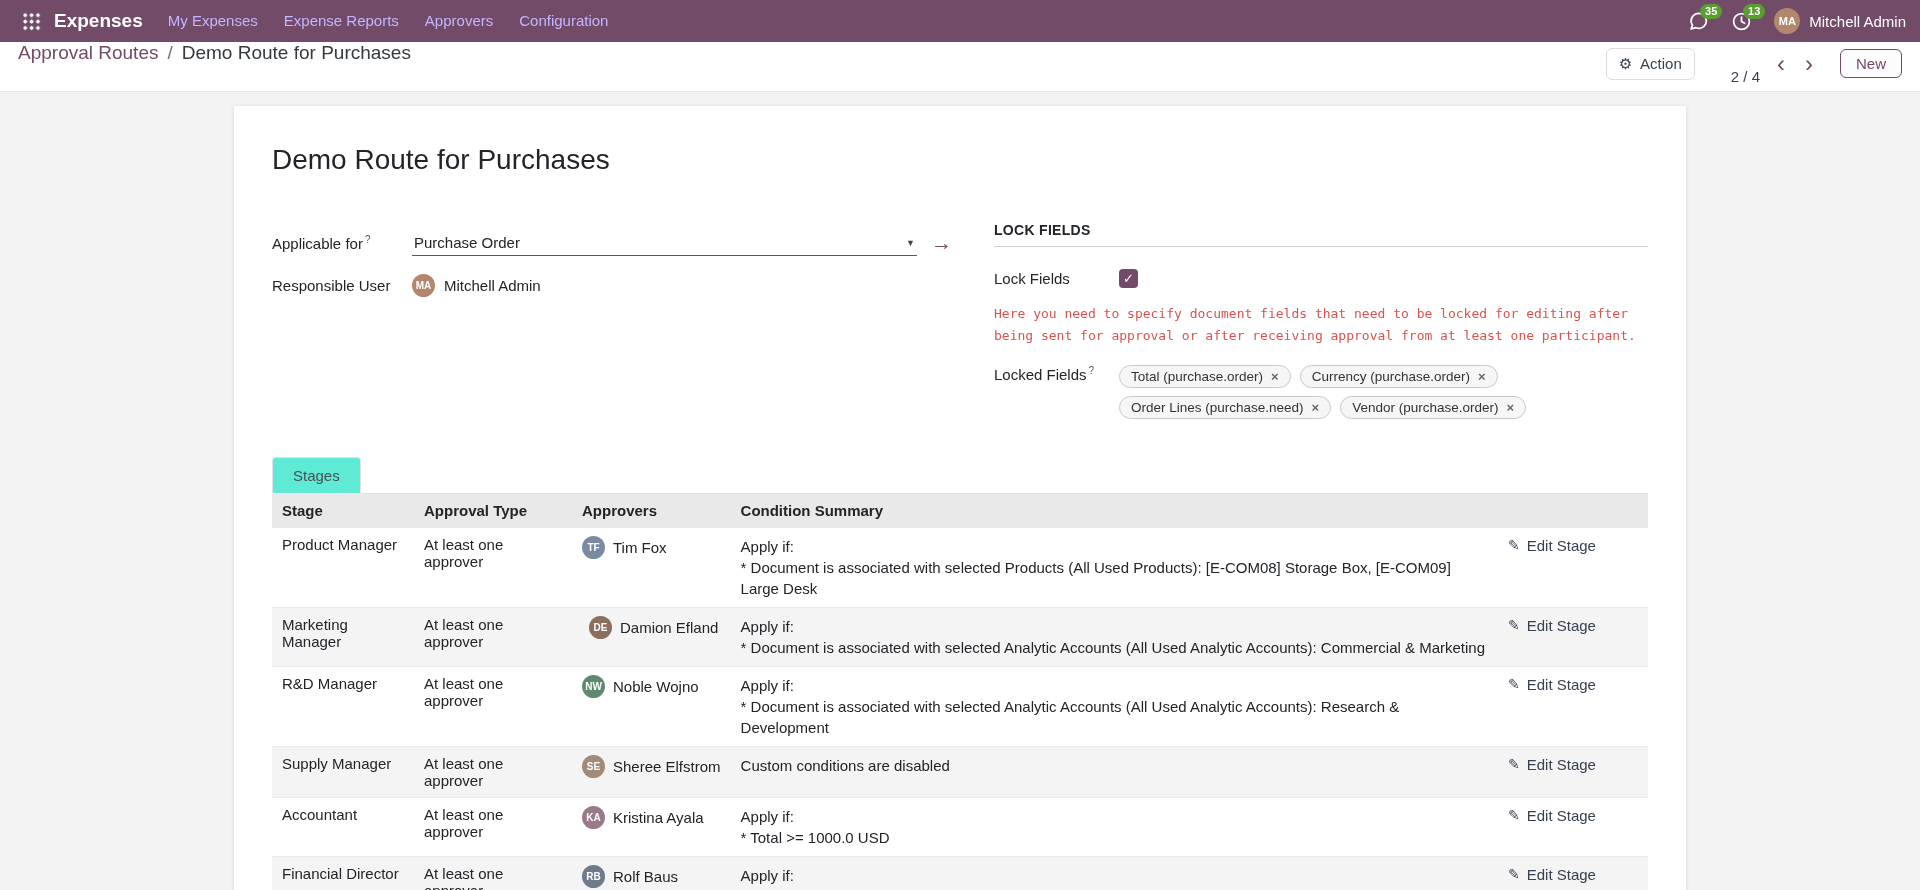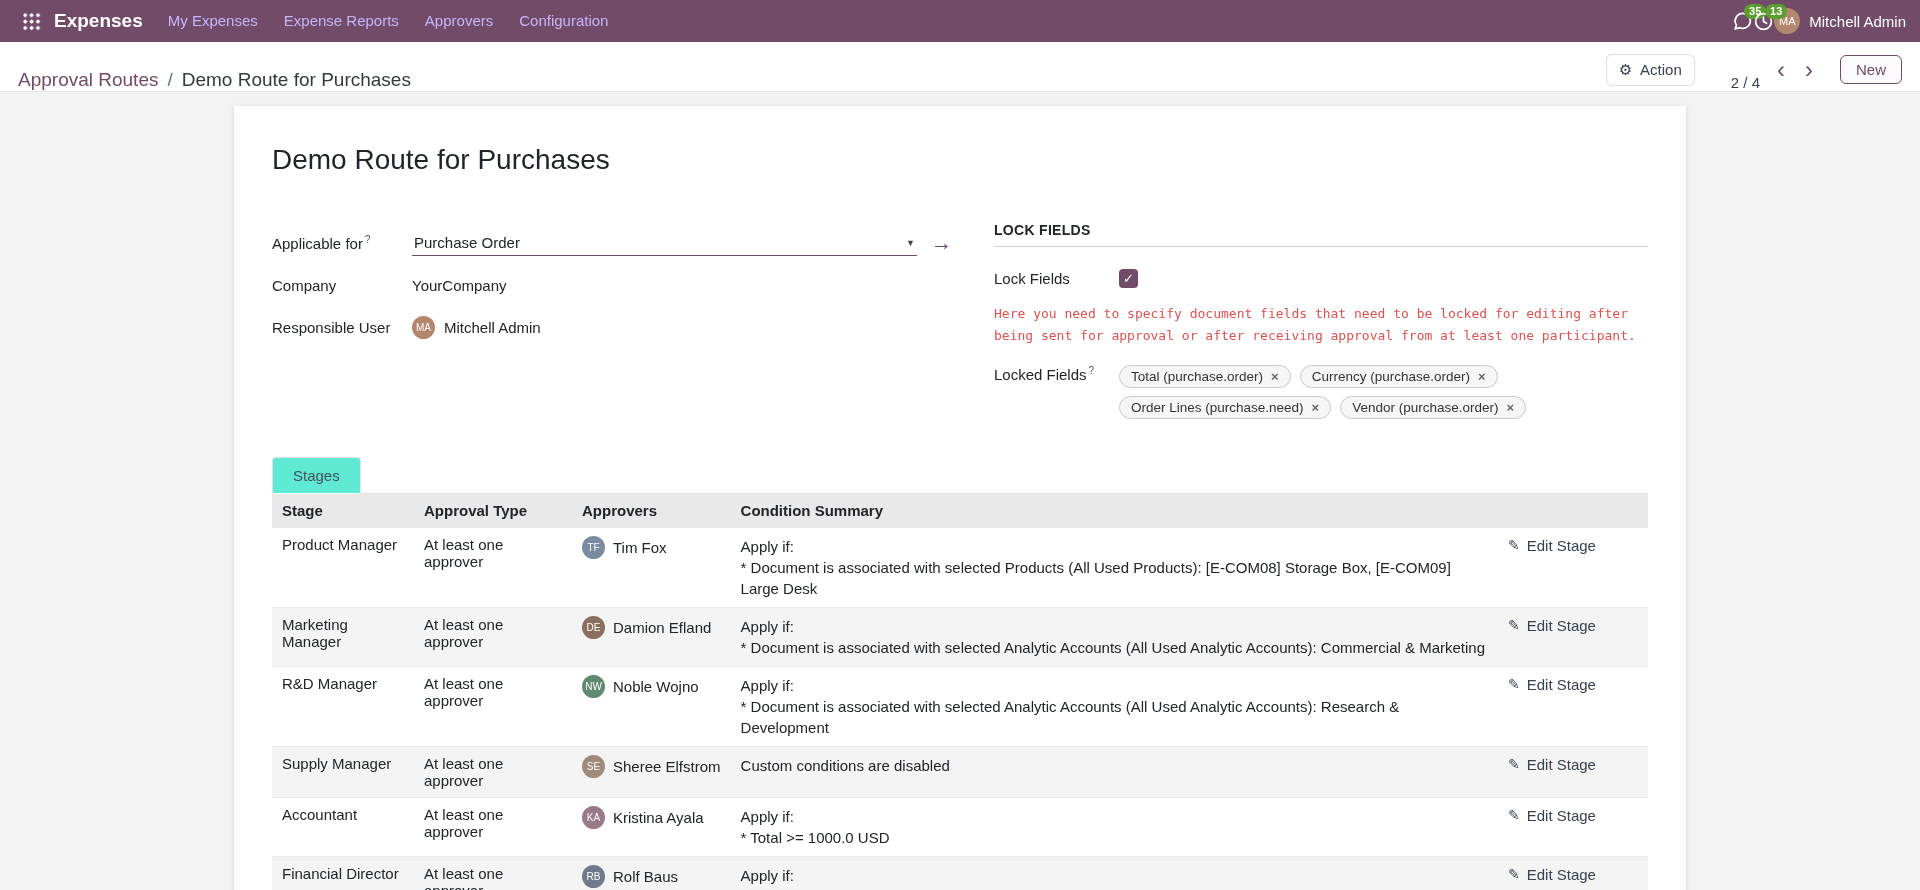--- a/index.html
+++ b/index.html
@@ -6,29 +6,29 @@
   * { box-sizing: border-box; margin: 0; padding: 0; }
   html, body { width: 1920px; height: 890px; overflow: hidden; }
   body { font-family: "Liberation Sans", sans-serif; background: #f3f3f3; color: #212529; }
 
   
   .navbar { height: 42px; background: #714B67; display: flex; align-items: center; padding: 0 14px; color: #fff; }
   .apps-btn { width: 34px; height: 42px; display: flex; align-items: center; justify-content: center; background: transparent; border: none; cursor: pointer; }
   .grid-dots { width: 19px; height: 19px; background-image: radial-gradient(circle, #fff 1.7px, transparent 2.1px); background-size: 6.4px 6.4px; }
   .brand { font-size: 19px; font-weight: 700; margin: 0 12px 0 6px; color: #fff; text-decoration: none; cursor: pointer; }
   .nav-item { font-size: 15px; padding: 0 13px; line-height: 42px; color: #c4b5fd; text-decoration: none; cursor: pointer; }
-  .nav-right { margin-left: auto; display: flex; align-items: center; }
+  .nav-right { margin-left: auto; display: flex; align-items: center; gap: 22px; }
   .icon-wrap { position: relative; display: flex; cursor: pointer; }
   .nav-badge { position: absolute; top: -7px; right: -13px; background: #5a9e2f; border-radius: 9px; padding: 0 5px; height: 15px; line-height: 15px; font-size: 11px; font-weight: 700; color: #fff; }
   .user-menu { display: flex; align-items: center; gap: 9px; font-size: 15px; cursor: pointer; }
-  .avatar { display: inline-flex; align-items: center; justify-content: center; border-radius: 50%; color: #fff; font-weight: 400; }
+  .avatar { display: inline-flex; align-items: center; justify-content: center; border-radius: 50%; color: #fff; font-weight: 700; }
   .nav-avatar { width: 26px; height: 26px; font-size: 11px; background: #b3876e; }
 
   
-  .control-bar { height: 50px; background: #fff; display: flex; align-items: flex-end; justify-content: space-between; padding: 0 18px; border-bottom: 1px solid #e6e6e6; }
+  .control-bar { height: 50px; background: #fff; display: flex; align-items: flex-start; justify-content: space-between; padding: 0 18px; border-bottom: 1px solid #e6e6e6; }
   .breadcrumb { font-size: 19px; display: flex; align-items: center; }
   .bc-parent { color: #714B67; text-decoration: none; cursor: pointer; }
   .bc-sep { color: #6c757d; margin: 0 9px; }
   .bc-current { color: #343a40; }
   .control-right { display: flex; align-items: center; gap: 14px; }
   .action-btn { display: inline-flex; gap: 8px; align-items: center; border: 1px solid #ddd; background: #fff; border-radius: 6px; padding: 6px 12px; font-size: 15px; color: #374151; cursor: pointer; font-family: inherit; }
   .gear { font-size: 15px; }
   .pager { font-size: 15px; color: #374151; margin-left: 22px; margin-top: 26px; }
   .chev { border: none; background: none; font-size: 24px; color: #714B67; cursor: pointer; padding: 0 3px; line-height: 1; font-family: inherit; }
   .new-btn { border: 1px solid #714B67; color: #714B67; background: #fdfcfd; border-radius: 6px; padding: 5px 15px; font-size: 15px; cursor: pointer; margin-left: 10px; font-family: inherit; }
@@ -64,21 +64,21 @@
   .tabs { margin-top: 38px; border-bottom: 1px solid #dee2e6; }
   .tab-active { display: inline-block; padding: 9px 20px; border: 1px solid #dee2e6; border-bottom: 1px solid #fff; margin-bottom: -1px; background: #5eead4; font-size: 15px; color: #495057; border-radius: 4px 4px 0 0; cursor: pointer; }
 
   table.stages { width: 100%; border-collapse: collapse; font-size: 15px; }
   table.stages thead th { background: #e9e9e9; text-align: left; font-weight: 600; padding: 8px 10px; color: #212529; }
   table.stages tbody td { padding: 8px 10px; vertical-align: top; border-top: 1px solid #ebebeb; }
   table.stages tbody tr:nth-child(even) { background: #f4f4f4; }
   table.stages tbody tr:last-child td { border-bottom: 1px solid #dcdcdc; }
   .cond div { line-height: 21px; }
   .approver { display: flex; gap: 8px; align-items: center; white-space: nowrap; }
-  .av0 { background: #7a8aa0; } .av1 { background: #8a6f5f; } .av2 { background: #5f8a6f; }
+  .av0 { background: #7a8aa0; } .av1 { background: #8a6f5f; margin-left: 7px; } .av2 { background: #5f8a6f; }
   .av3 { background: #a08a7a; } .av4 { background: #9a7a8a; } .av5 { background: #6f7a8a; }
   .edit-link { display: inline-flex; gap: 7px; align-items: center; color: #374151; cursor: pointer; white-space: nowrap; }
   .pencil { font-size: 14px; }
 </style>
 </head>
 <body>
 
 <nav class="navbar">
   <button class="apps-btn">
       <span class="grid-dots"></span>
@@ -139,24 +139,20 @@
           <span class="flabel"><span>Applicable for</span><sup>?</sup></span>
           <span class="fval-wrap">
             <span class="o-input">
               <span>Purchase Order</span>
               <span class="caret">▼</span>
             </span>
             <span class="int-link">→</span>
           </span>
         </div>
 
-        <div class="frow">
-          <span class="flabel">Company</span>
-          <span class="tval">YourCompany</span>
-        </div>
 
         <div class="frow">
           <span class="flabel">Responsible User</span>
           <span class="user-val">
             <span class="avatar sm-avatar a-mitchell">MA</span>
             <span>Mitchell Admin</span>
           </span>
         </div>
       </section>
 

